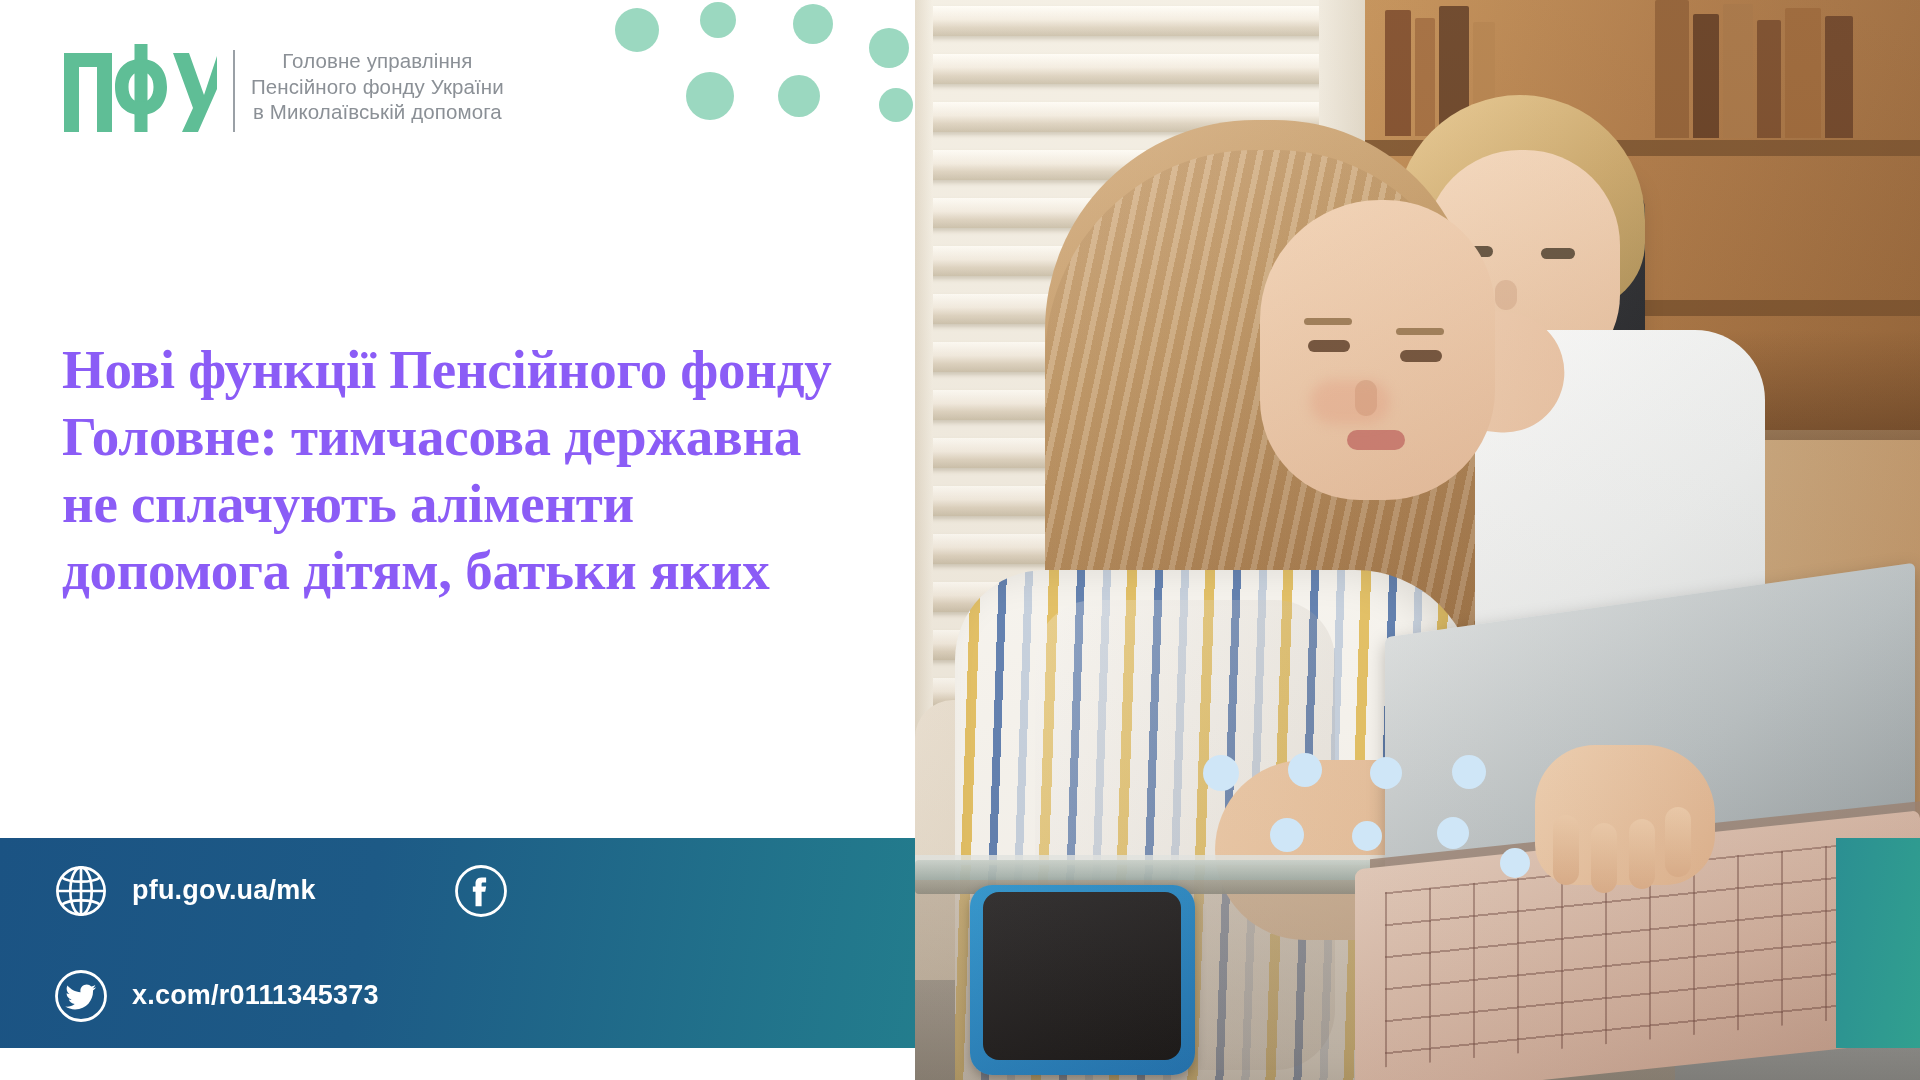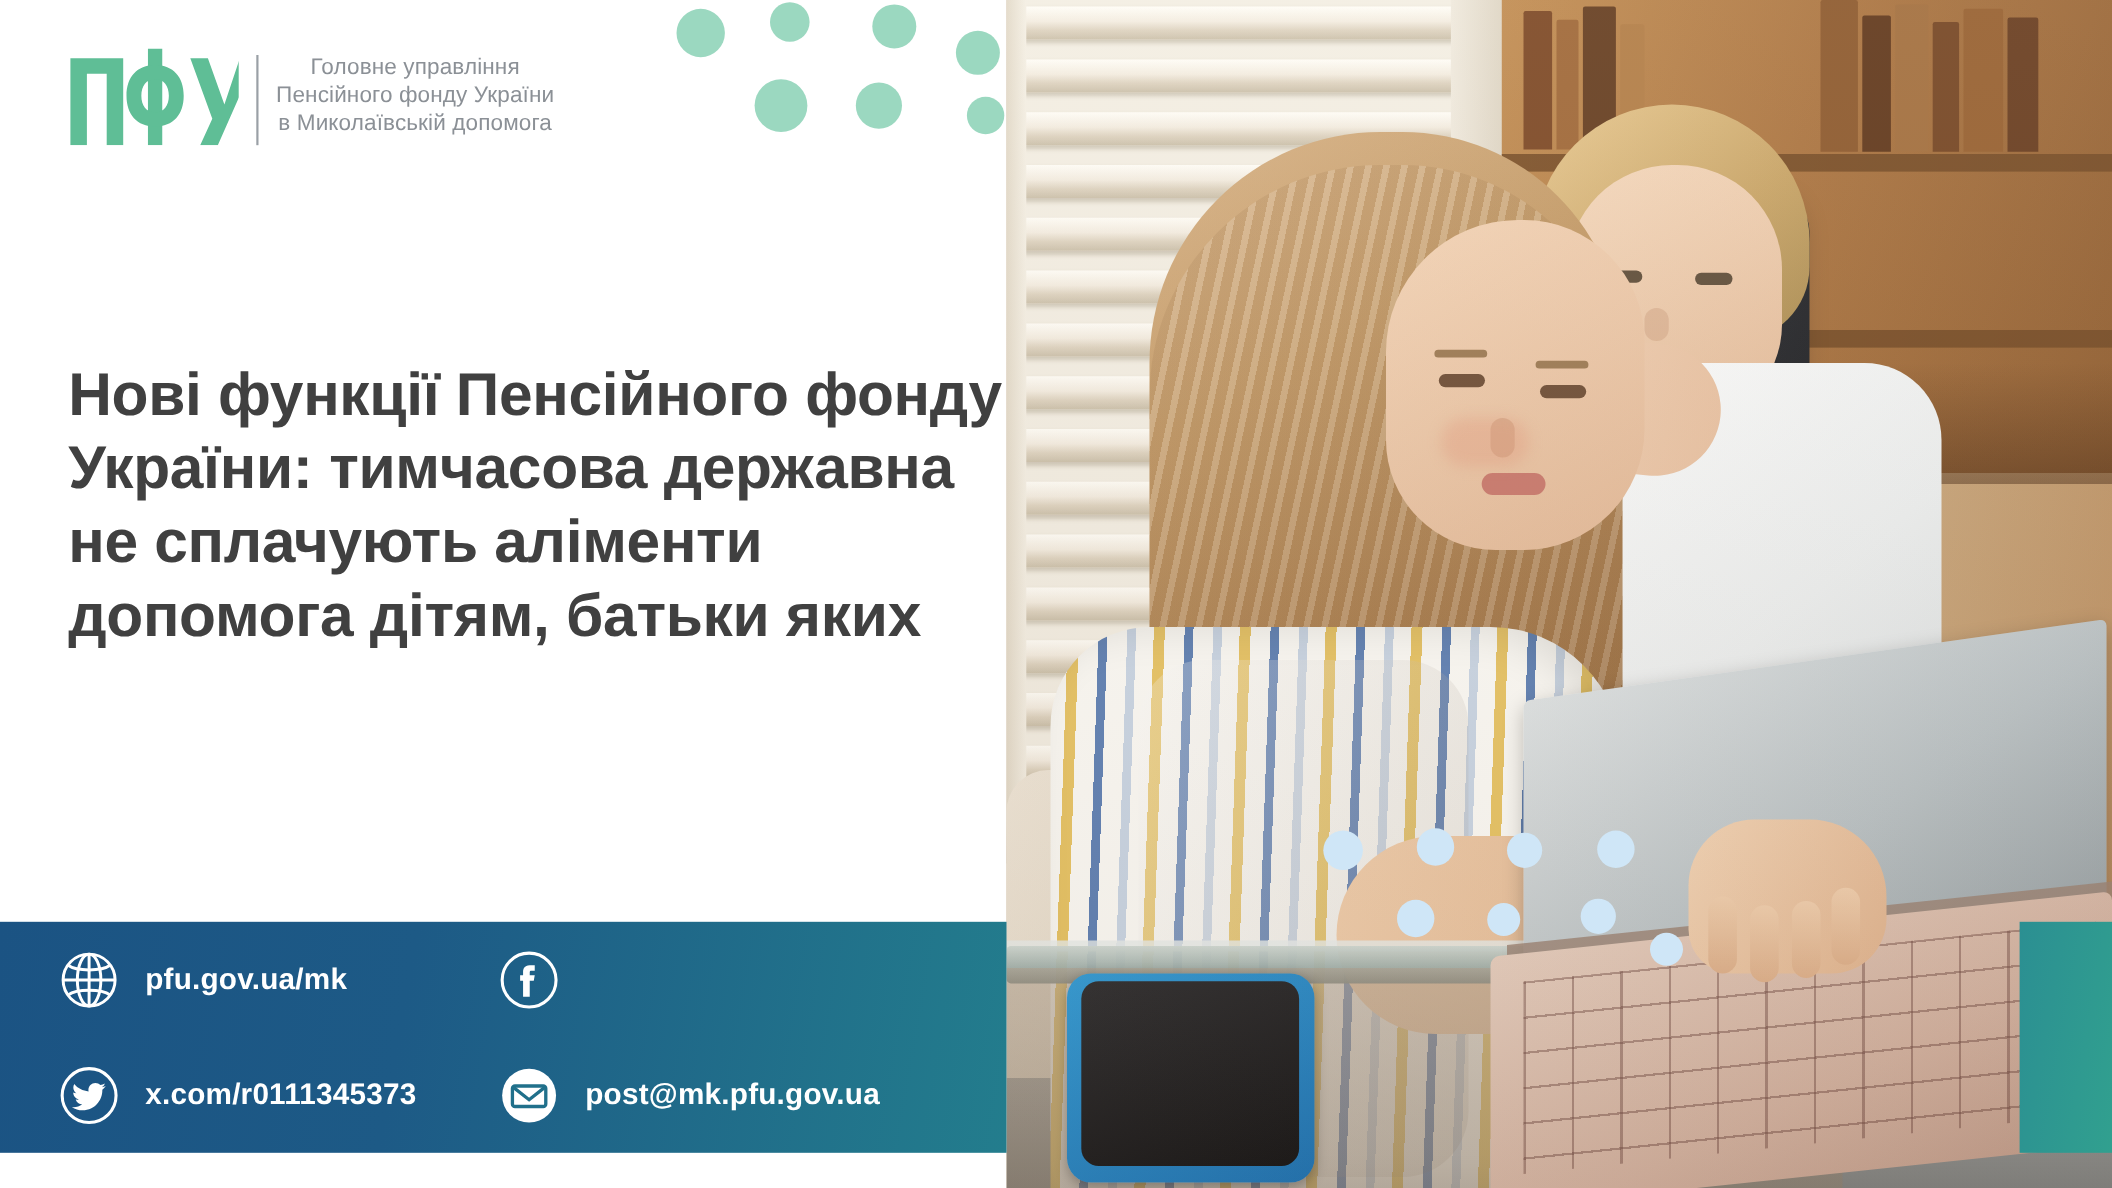--- a/index.html
+++ b/index.html
@@ -123,23 +123,23 @@
 
   
   .logo-wrap{position:absolute;left:62px;top:44px;display:flex;align-items:flex-start;}
   .logo-mark{height:88px;width:155px;}
   .logo-divider{width:2px;background:#9aa0a6;margin:6px 16px 4px 16px;height:82px;}
   .logo-sub{color:#8b9096;font-size:20.5px;line-height:25.5px;letter-spacing:.1px;
             font-family:"Liberation Sans",sans-serif;padding-top:4px;text-align:center;}
   .logo-sub div{white-space:nowrap;}
 
   
-  .headline{position:absolute;left:62px;top:325px;width:830px;
-     color:#404040;font-size:55px;line-height:67px;font-weight:bold;
-     letter-spacing:-.3px;font-family:Liberation Sans, sans-serif;}
+  .headline{position:absolute;left:62px;top:336px;width:830px;
+     color:#8b5cf6;font-size:55px;line-height:67px;font-weight:bold;
+     letter-spacing:-.3px;font-family:Liberation Serif, serif;}
   .headline div{white-space:nowrap;}
 
   
   .footer{position:absolute;left:0;top:838px;width:915px;height:210px;
      background:linear-gradient(100deg,#1b5383 0%,#1d5a86 40%,#237d8d 100%);}
   .footer-right{position:absolute;left:1836px;top:838px;width:84px;height:210px;
      background:linear-gradient(100deg,#2b8f92,#31a08f);}
   .contact-grid{position:absolute;left:0;top:838px;width:915px;height:210px;
      display:grid;grid-template-columns:400px 1fr;grid-template-rows:1fr 1fr;
      align-items:center;padding-left:52px;box-sizing:border-box;}
@@ -264,21 +264,21 @@
     <div class="logo-divider"></div>
     <div class="logo-sub">
       <div>Головне управління</div>
       <div>Пенсійного фонду України</div>
       <div>в Миколаївській допомога</div>
     </div>
   </div>
 
   <div class="headline">
     <div>Нові функції Пенсійного фонду</div>
-    <div>України: тимчасова державна</div>
+    <div>Головне: тимчасова державна</div>
     <div>не сплачують аліменти</div>
     <div>допомога дітям, батьки яких</div>
   </div>
 
   <div id="green-dots">
       <div class="dot" style="left: 615px; top: 8px; width: 44px; height: 44px; background: rgb(155, 216, 192);"></div>
       <div class="dot" style="left: 700px; top: 2px; width: 36px; height: 36px; background: rgb(155, 216, 192);"></div>
       <div class="dot" style="left: 686px; top: 72px; width: 48px; height: 48px; background: rgb(155, 216, 192);"></div>
       <div class="dot" style="left: 793px; top: 4px; width: 40px; height: 40px; background: rgb(155, 216, 192);"></div>
       <div class="dot" style="left: 778px; top: 75px; width: 42px; height: 42px; background: rgb(155, 216, 192);"></div>
@@ -327,25 +327,15 @@
     <div class="contact">
       <span class="c-icon">
         <svg viewBox="0 0 48 48" width="56" height="56">
           <circle cx="24" cy="24" r="21" fill="none" stroke="#ffffff" stroke-width="2.4"></circle>
           <path fill="#ffffff" d="M37 16.6c-1 .45-2 .75-3.1.88 1.1-.67 1.95-1.73 2.35-3-1.05.62-2.2 1.07-3.42 1.31-1-1.05-2.4-1.7-3.95-1.7-3 0-5.42 2.42-5.42 5.4 0 .42.05.83.14 1.22-4.5-.23-8.5-2.38-11.17-5.67-.47.8-.73 1.73-.73 2.72 0 1.87.95 3.53 2.4 4.5-.88-.03-1.72-.27-2.45-.67v.07c0 2.62 1.87 4.8 4.34 5.3-.45.12-.93.19-1.43.19-.35 0-.69-.04-1.02-.1.69 2.15 2.69 3.71 5.06 3.75-1.85 1.45-4.19 2.32-6.73 2.32-.44 0-.87-.03-1.29-.08 2.4 1.54 5.25 2.43 8.31 2.43 9.97 0 15.42-8.26 15.42-15.42l-.02-.7c1.06-.76 1.98-1.72 2.71-2.8Z"></path>
         </svg>
       </span>
       <span class="c-text">x.com/r0111345373</span>
     </div>
 
-    <div class="contact">
-      <span class="c-icon">
-        <svg viewBox="0 0 48 48" width="56" height="56">
-          <circle cx="24" cy="24" r="21" fill="#ffffff"></circle>
-          <rect x="11" y="16.5" width="26" height="16" rx="2" fill="none" stroke="#20708b" stroke-width="2.6"></rect>
-          <path d="M11.8 17.6 24 27.2 36.2 17.6" fill="none" stroke="#20708b" stroke-width="2.6"></path>
-        </svg>
-      </span>
-      <span class="c-text">post@mk.pfu.gov.ua</span>
-    </div>
 
   </div>
 </div>
 
 </body></html>

